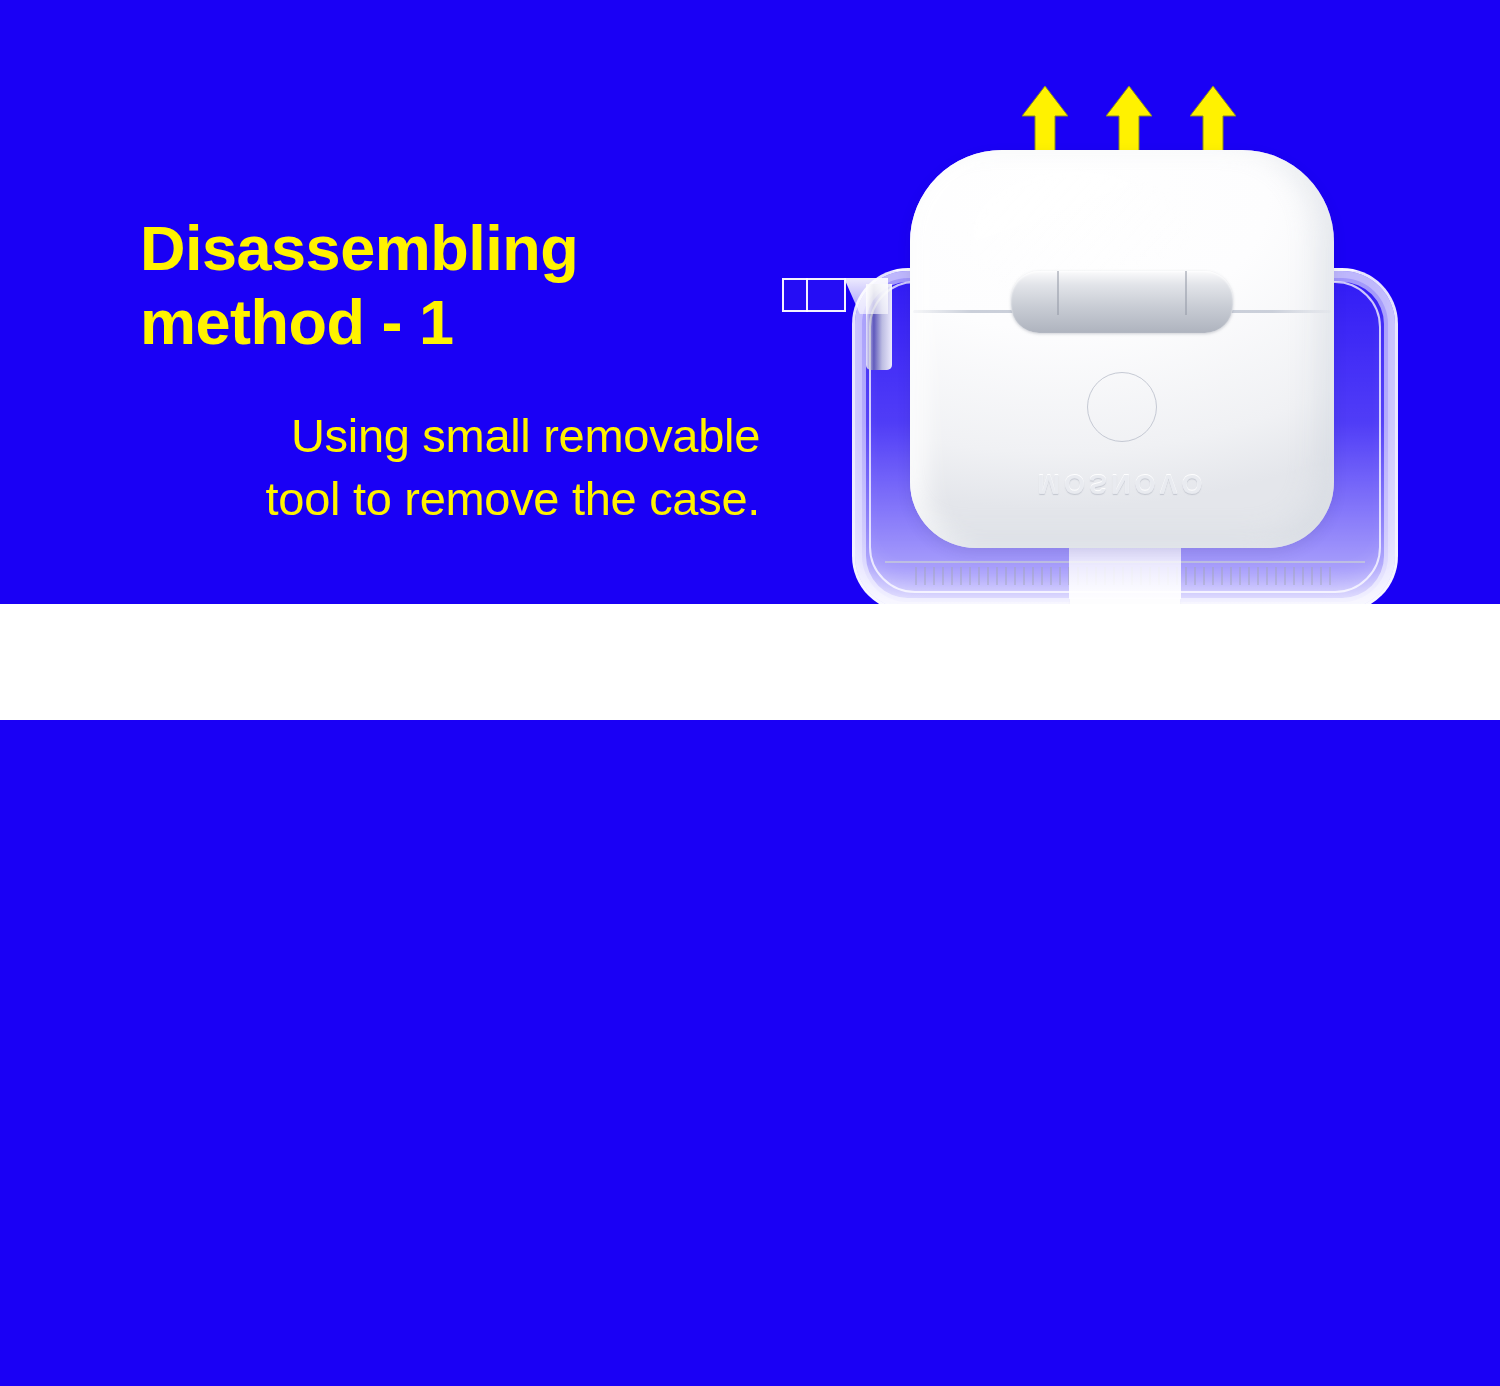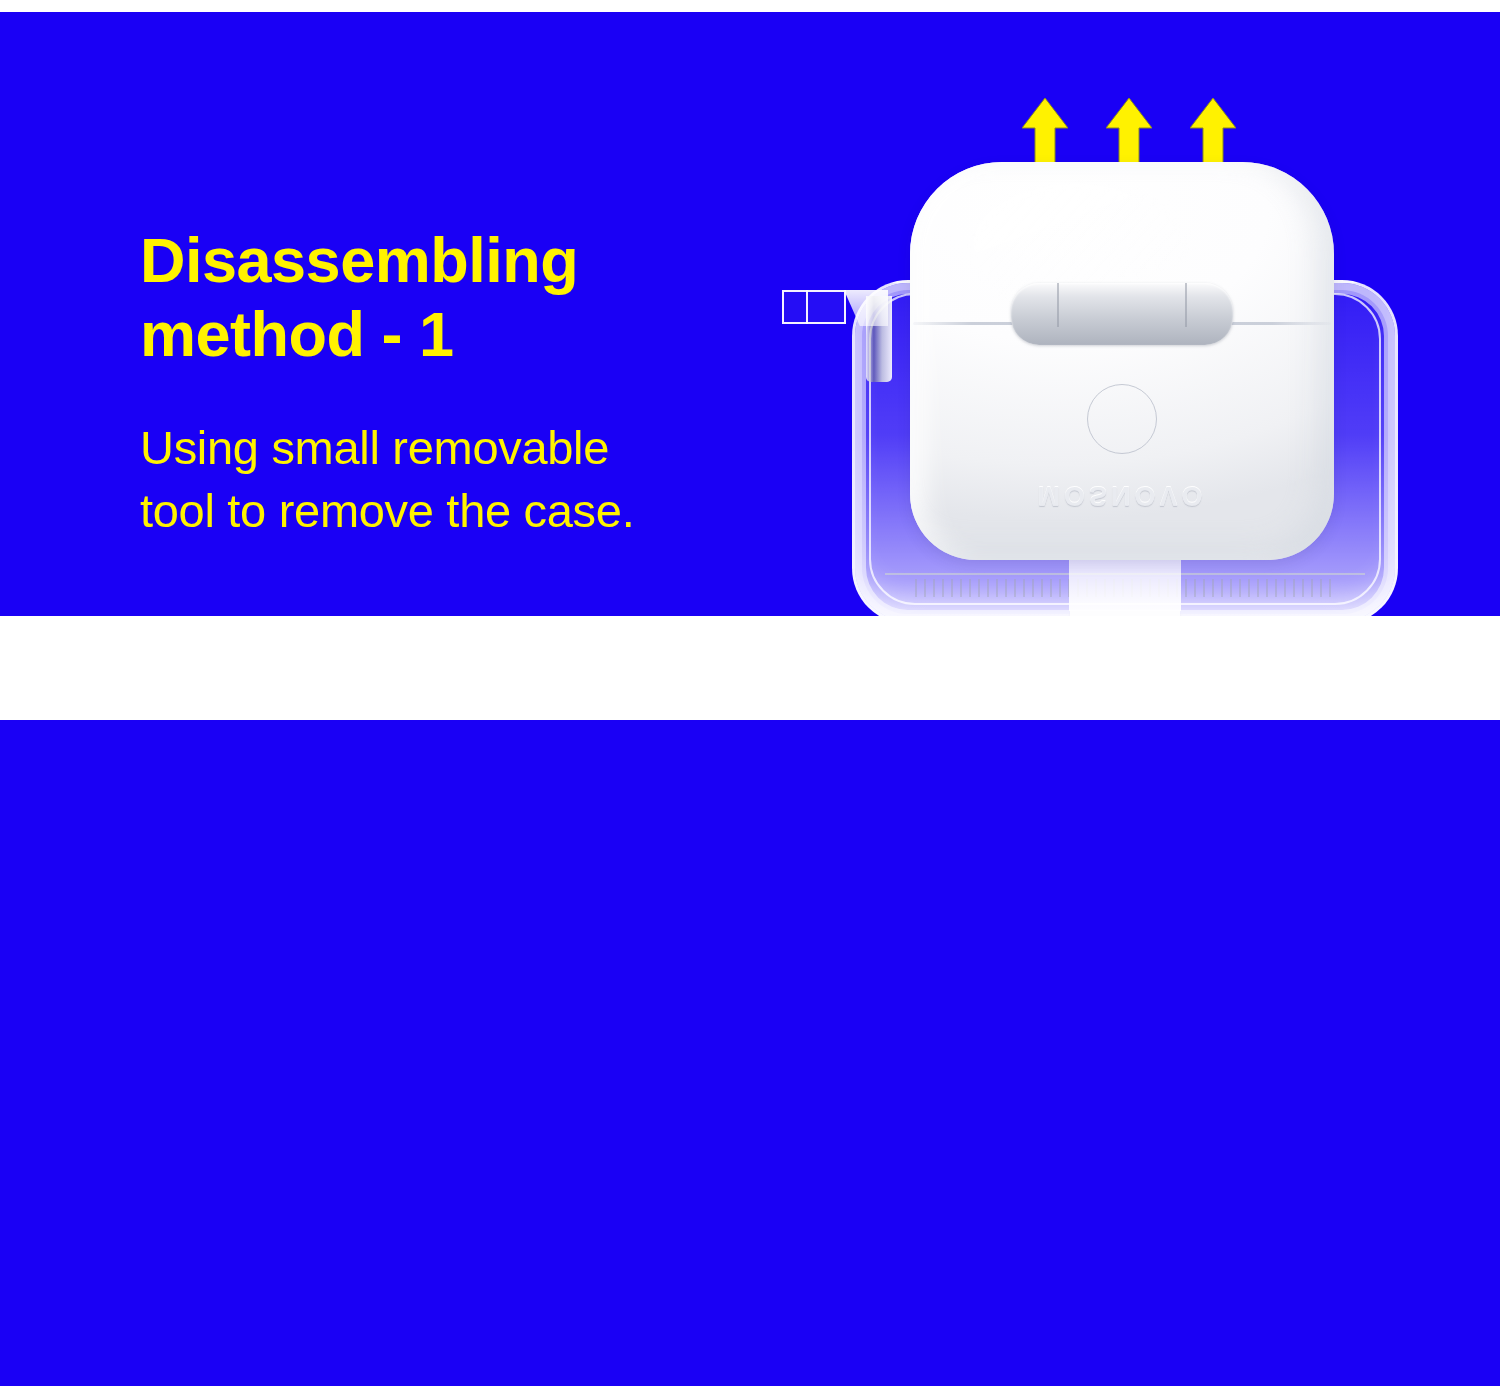--- a/index.html
+++ b/index.html
@@ -19,21 +19,21 @@
   }
 
   
   .panel {
     position: absolute;
     left: 0;
     width: 1500px;
     background: #1A00F5;
     overflow: hidden;
   }
-  #panel-1 { top: 12px;   height: 604px; }
+  #panel-1 { top: 0px;   height: 604px; }
   #panel-2 { top: 720px; height: 666px; }
 
   .divider {
     position: absolute;
     left: 0;
     top: 697px;
     width: 1500px;
     height: 23px;
     background: #ffffff;
   }
@@ -55,20 +55,21 @@
   .subline {
     color: #FFF200;
     font-family: "Liberation Sans", sans-serif;
     font-weight: normal;
     font-size: 47px;
     line-height: 1.33;
     letter-spacing: -0.3px;
     white-space: pre-line;
     margin: 0;
     margin-top: 46px;
+    text-align: right;
   }
 
   
   .arrow-row { position: absolute; display: flex; }
   .arrow { display: block; }
 
   #arrows-top-1   { left: 1022px; top: 86px;  gap: 38px; }
   #arrows-bot-1   { left: 1075px; top: 610px; gap: 30px; }
 
   

